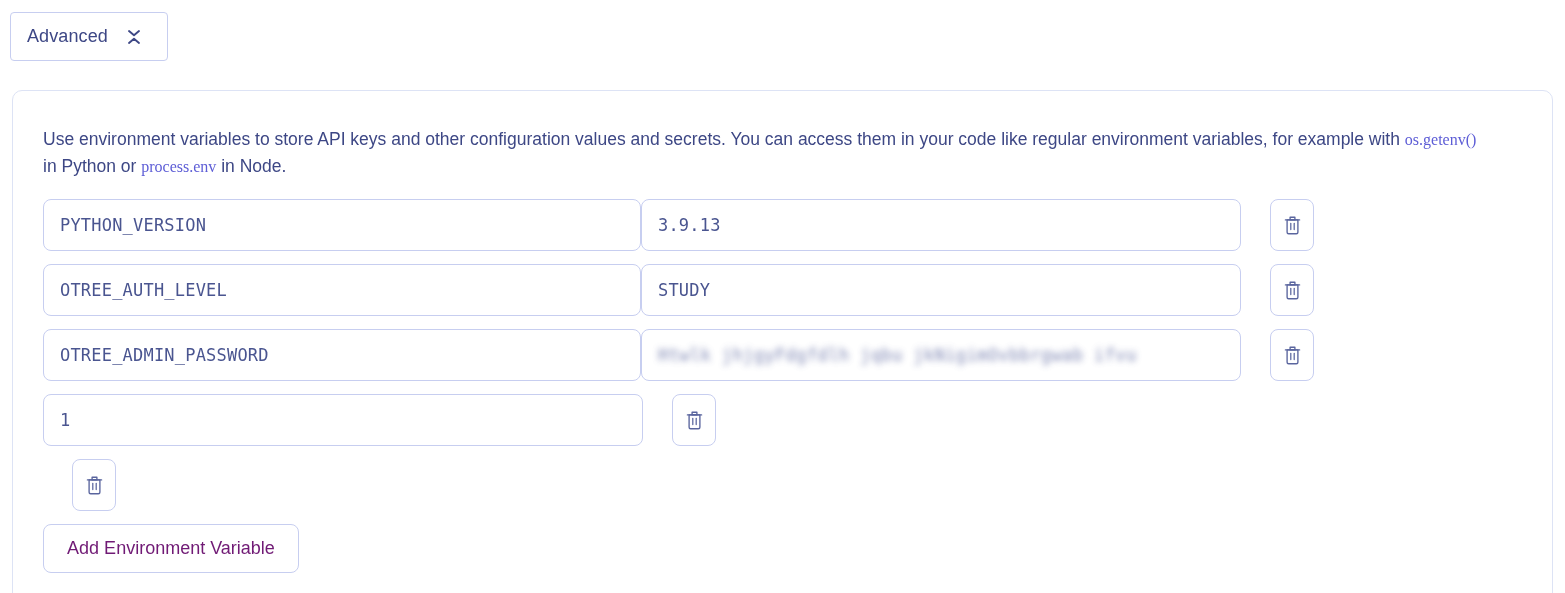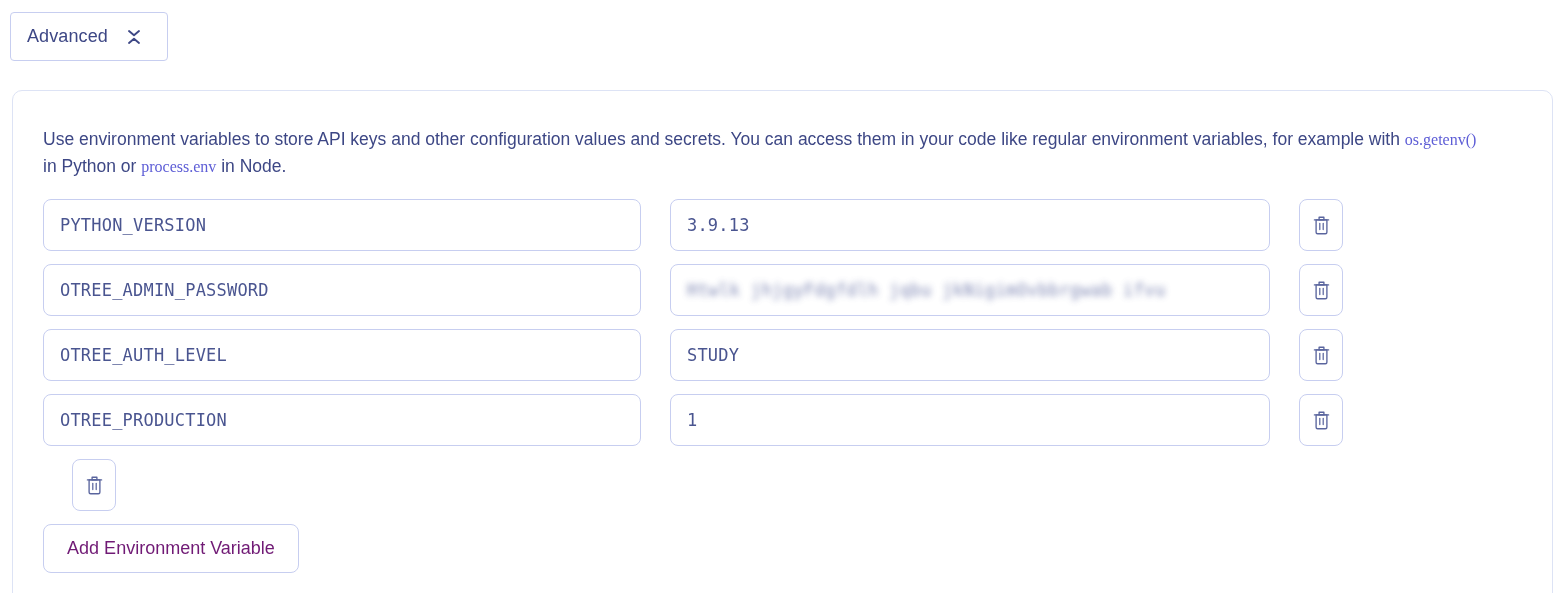--- a/index.html
+++ b/index.html
@@ -110,21 +110,20 @@
     white-space: nowrap;
     cursor: text;
   }
   .field-key {
     width: 598px;
     flex: 0 0 598px;
   }
   .field-val {
     width: 600px;
     flex: 0 0 600px;
-    margin-left: 29px;
   }
 
   .secret {
     filter: blur(3.1px);
     opacity: 0.78;
     letter-spacing: 0.4px;
     color: #5a659e;
   }
   .inline-secret {
     filter: blur(3.1px);
@@ -198,55 +197,54 @@
               <path d="M7.1 2.2 H11.9 V4.9 H7.1 Z" stroke="#5a659e" stroke-width="1.35" stroke-linejoin="round"></path>
               <path d="M4.1 4.9 H14.9 V17.2 A1.5 1.5 0 0 1 13.4 18.7 H5.6 A1.5 1.5 0 0 1 4.1 17.2 Z" stroke="#5a659e" stroke-width="1.35" stroke-linejoin="round"></path>
               <path d="M7.8 8.4 V14.6" stroke="#5a659e" stroke-width="1.25" stroke-linecap="round"></path>
               <path d="M11.2 8.4 V14.6" stroke="#5a659e" stroke-width="1.25" stroke-linecap="round"></path>
             </svg>
           </span>
         </div>
       </div>
 
       <div class="env-row">
+        <div class="field field-key">OTREE_AUTH_LEVEL</div>
+        <div class="field field-val">STUDY</div>
+        <div class="del-btn">
+          <span>
+            <svg width="19" height="21" viewBox="0 0 19 21" fill="none" xmlns="http://www.w3.org/2000/svg">
+              <path d="M2.4 4.9 H16.6" stroke="#5a659e" stroke-width="1.35" stroke-linecap="round"></path>
+              <path d="M7.1 2.2 H11.9 V4.9 H7.1 Z" stroke="#5a659e" stroke-width="1.35" stroke-linejoin="round"></path>
+              <path d="M4.1 4.9 H14.9 V17.2 A1.5 1.5 0 0 1 13.4 18.7 H5.6 A1.5 1.5 0 0 1 4.1 17.2 Z" stroke="#5a659e" stroke-width="1.35" stroke-linejoin="round"></path>
+              <path d="M7.8 8.4 V14.6" stroke="#5a659e" stroke-width="1.25" stroke-linecap="round"></path>
+              <path d="M11.2 8.4 V14.6" stroke="#5a659e" stroke-width="1.25" stroke-linecap="round"></path>
+            </svg>
+          </span>
+        </div>
+      </div>
+
+      <div class="env-row">
         <div class="field field-key">OTREE_ADMIN_PASSWORD</div>
         <div class="field field-val">
             <span class="secret">Htwlk jhjgyFdgfdlh jqbu jkNigimOvbbrgwab ifvu</span>
           </div>
         <div class="del-btn">
           <span>
             <svg width="19" height="21" viewBox="0 0 19 21" fill="none" xmlns="http://www.w3.org/2000/svg">
               <path d="M2.4 4.9 H16.6" stroke="#5a659e" stroke-width="1.35" stroke-linecap="round"></path>
               <path d="M7.1 2.2 H11.9 V4.9 H7.1 Z" stroke="#5a659e" stroke-width="1.35" stroke-linejoin="round"></path>
               <path d="M4.1 4.9 H14.9 V17.2 A1.5 1.5 0 0 1 13.4 18.7 H5.6 A1.5 1.5 0 0 1 4.1 17.2 Z" stroke="#5a659e" stroke-width="1.35" stroke-linejoin="round"></path>
               <path d="M7.8 8.4 V14.6" stroke="#5a659e" stroke-width="1.25" stroke-linecap="round"></path>
               <path d="M11.2 8.4 V14.6" stroke="#5a659e" stroke-width="1.25" stroke-linecap="round"></path>
             </svg>
           </span>
         </div>
       </div>
 
       <div class="env-row">
-        <div class="field field-key">OTREE_AUTH_LEVEL</div>
-        <div class="field field-val">STUDY</div>
-        <div class="del-btn">
-          <span>
-            <svg width="19" height="21" viewBox="0 0 19 21" fill="none" xmlns="http://www.w3.org/2000/svg">
-              <path d="M2.4 4.9 H16.6" stroke="#5a659e" stroke-width="1.35" stroke-linecap="round"></path>
-              <path d="M7.1 2.2 H11.9 V4.9 H7.1 Z" stroke="#5a659e" stroke-width="1.35" stroke-linejoin="round"></path>
-              <path d="M4.1 4.9 H14.9 V17.2 A1.5 1.5 0 0 1 13.4 18.7 H5.6 A1.5 1.5 0 0 1 4.1 17.2 Z" stroke="#5a659e" stroke-width="1.35" stroke-linejoin="round"></path>
-              <path d="M7.8 8.4 V14.6" stroke="#5a659e" stroke-width="1.25" stroke-linecap="round"></path>
-              <path d="M11.2 8.4 V14.6" stroke="#5a659e" stroke-width="1.25" stroke-linecap="round"></path>
-            </svg>
-          </span>
-        </div>
-      </div>
-
-      <div class="env-row">
-        <div class="field field-key">OTREE_PRODUCTION</div>
         <div class="field field-val">1</div>
         <div class="del-btn">
           <span>
             <svg width="19" height="21" viewBox="0 0 19 21" fill="none" xmlns="http://www.w3.org/2000/svg">
               <path d="M2.4 4.9 H16.6" stroke="#5a659e" stroke-width="1.35" stroke-linecap="round"></path>
               <path d="M7.1 2.2 H11.9 V4.9 H7.1 Z" stroke="#5a659e" stroke-width="1.35" stroke-linejoin="round"></path>
               <path d="M4.1 4.9 H14.9 V17.2 A1.5 1.5 0 0 1 13.4 18.7 H5.6 A1.5 1.5 0 0 1 4.1 17.2 Z" stroke="#5a659e" stroke-width="1.35" stroke-linejoin="round"></path>
               <path d="M7.8 8.4 V14.6" stroke="#5a659e" stroke-width="1.25" stroke-linecap="round"></path>
               <path d="M11.2 8.4 V14.6" stroke="#5a659e" stroke-width="1.25" stroke-linecap="round"></path>
             </svg>

